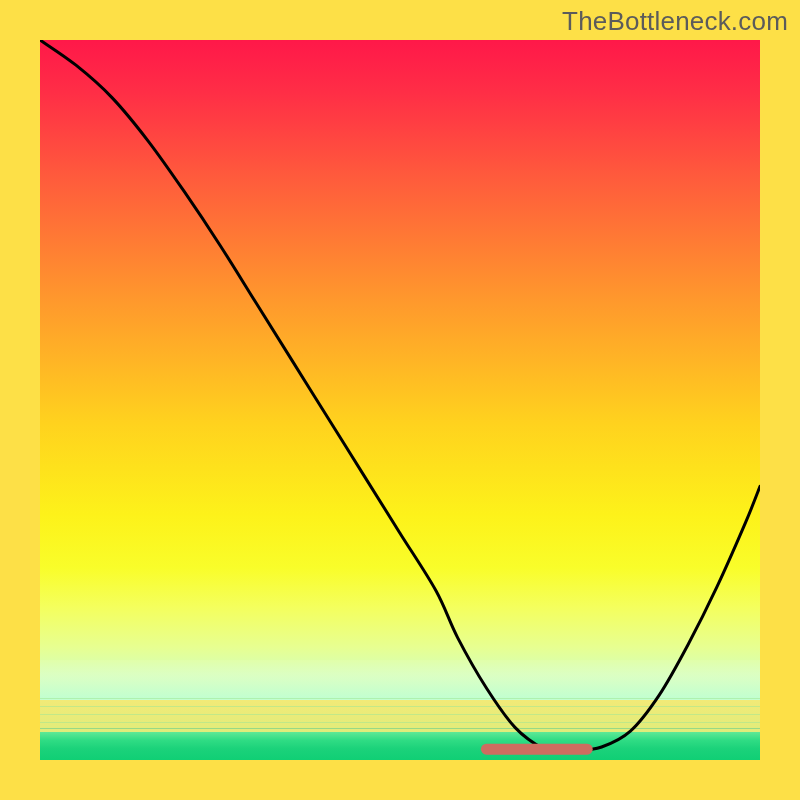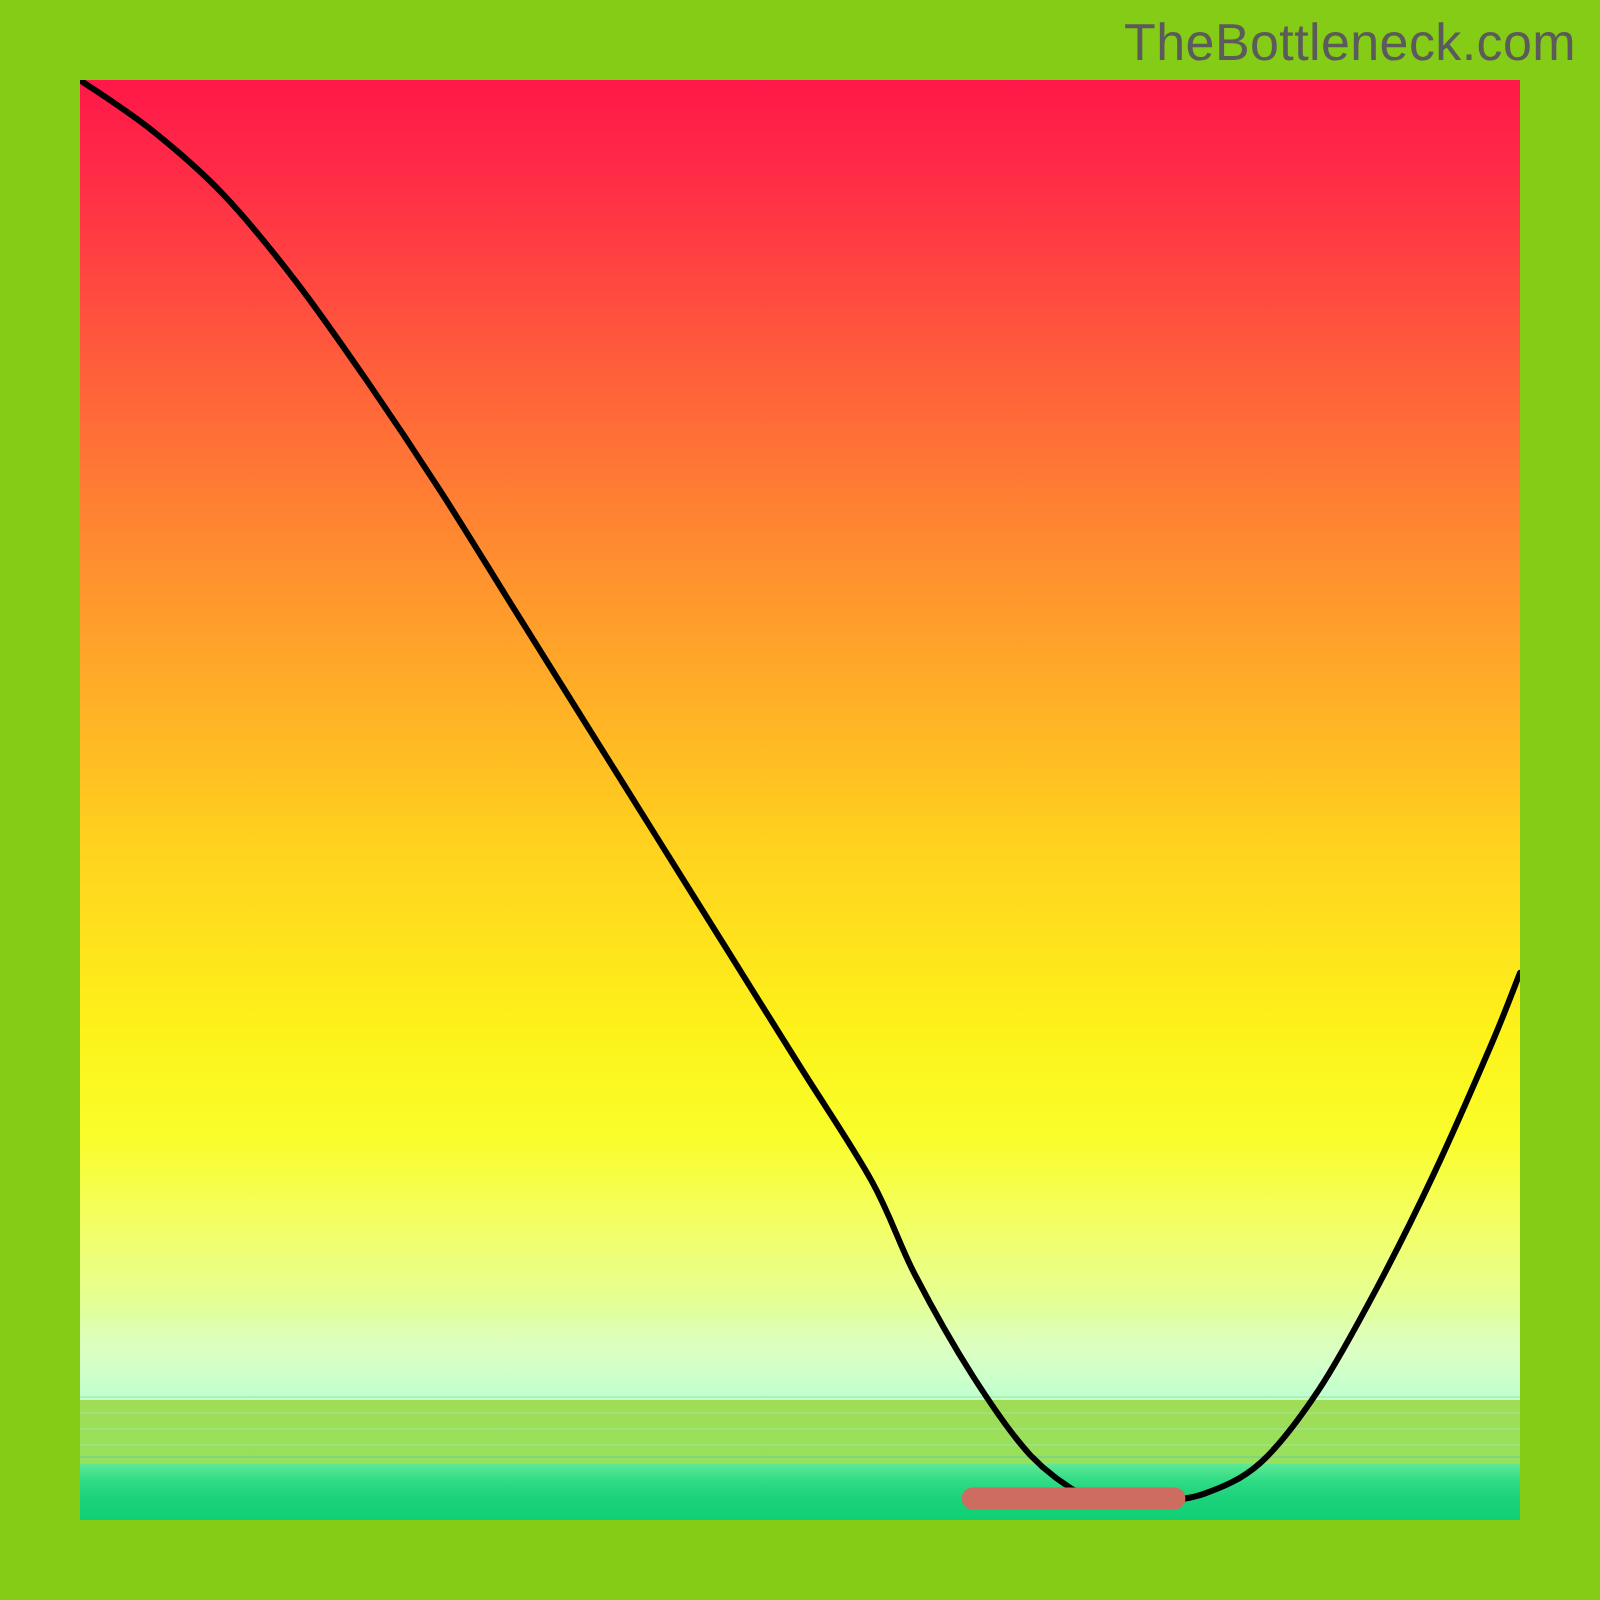--- a/index.html
+++ b/index.html
@@ -10,21 +10,21 @@
     overflow: hidden;
     background: #000;
     font-family: Arial, Helvetica, sans-serif;
   }
   .frame {
     position: absolute;
     left: 0;
     top: 0;
     width: 800px;
     height: 800px;
-    background: #84cc16;
+    background: #fde047;
   }
   .watermark {
     position: absolute;
     top: 6px;
     right: 12px;
     color: #5b5b5b;
     font-size: 26px;
     font-weight: 500;
     letter-spacing: 0.2px;
     z-index: 50;

